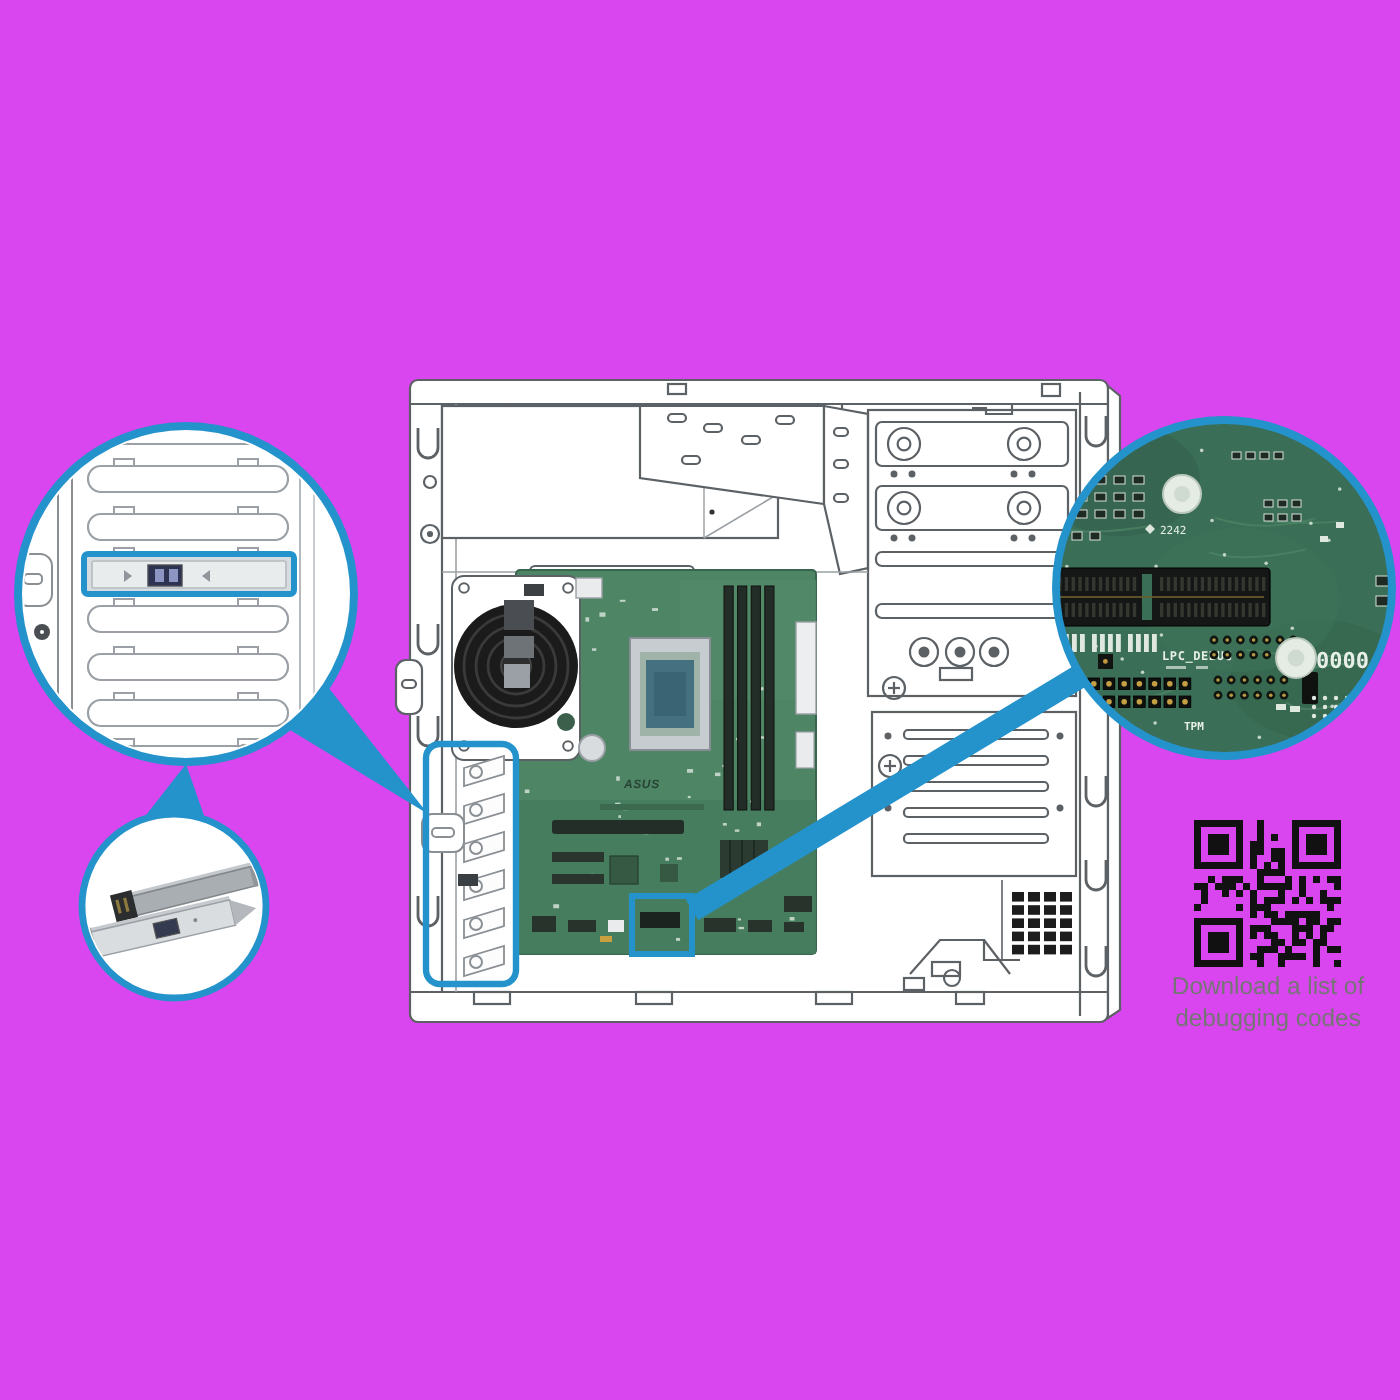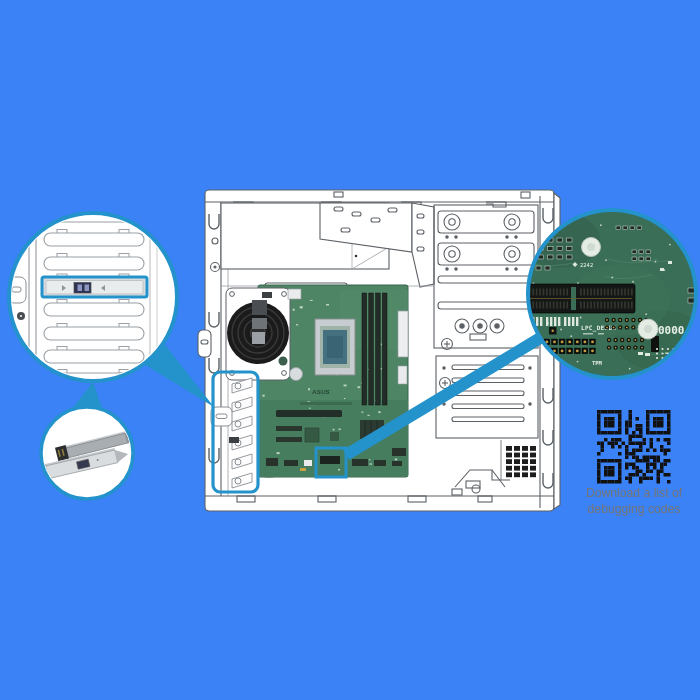--- a/index.html
+++ b/index.html
@@ -1,16 +1,16 @@
 <!DOCTYPE html>
 <html><head>
 <meta charset="utf-8">
 <style>
   html,body{margin:0;padding:0;background:#ffffff;}
-  #stage{position:relative;width:700px;height:700px;background:#3b82f6;overflow:hidden;
+  #stage{position:relative;width:700px;height:700px;background:#d946ef;overflow:hidden;
          font-family:"Liberation Sans",sans-serif;}
   svg text{user-select:none;}
   .cap{font-family:"Liberation Sans",sans-serif;fill:#757575;font-size:12.2px;}
   .silk{font-family:"DejaVu Sans Mono",monospace;fill:#e7efe7;}
   .brand{font-family:"Liberation Sans",sans-serif;font-style:italic;font-weight:bold;fill:#274435;font-size:6px;letter-spacing:.3px;}
 </style>
 </head>
 <body>
 
 <div id="stage">

